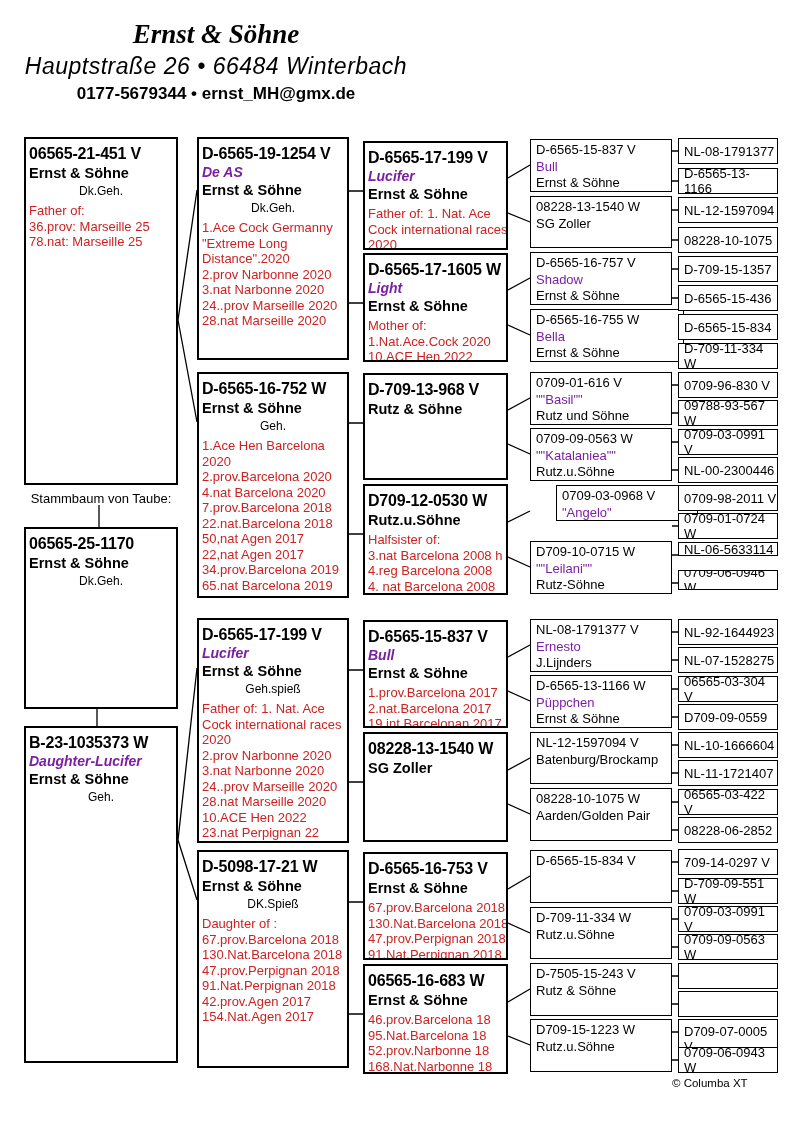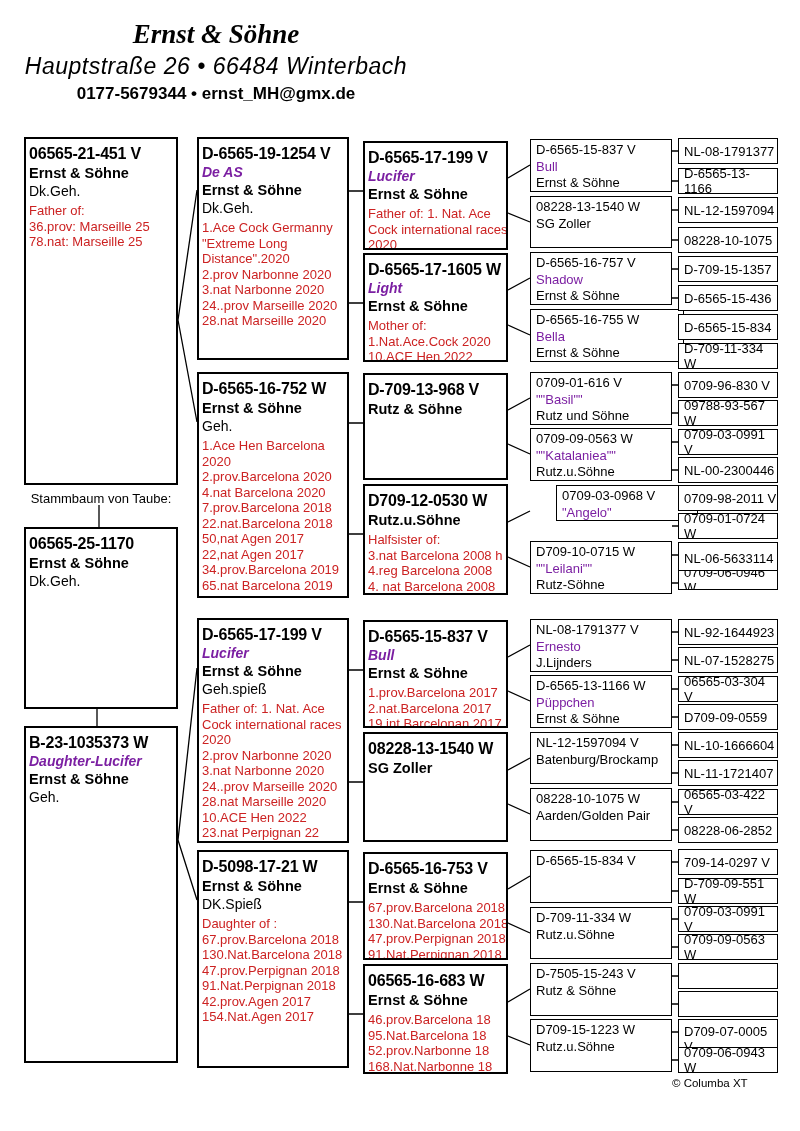--- a/index.html
+++ b/index.html
@@ -11,21 +11,21 @@
            font-size:27px;line-height:33px;}
   .h-address{font-style:italic;font-size:23px;line-height:31px;letter-spacing:.5px;}
   .h-contact{font-weight:bold;font-size:17px;line-height:23px;}
   .box{position:absolute;background:#fff;border:2px solid #000;box-sizing:border-box;
        overflow:hidden;z-index:1;}
   .big{padding:4px 3px;}
   .ring{font-size:16px;font-weight:bold;line-height:21px;letter-spacing:-0.2px;}
   .pname{font-size:14px;font-weight:bold;font-style:italic;line-height:17px;
          color:var(--purple,#7b1fa2);}
   .owner{font-size:14.5px;font-weight:bold;line-height:18px;}
-  .loft{font-size:14px;line-height:18px;}
+  .loft{font-size:12px;line-height:18px;text-align:center;}
   .ach{font-size:13px;line-height:15.5px;margin-top:3px;color:var(--red,#cc2222);
        white-space:pre;}
   .g4{border-width:1.5px;padding:2px 5px;}
   .g4 div{font-size:13px;line-height:16.5px;}
   .g4 .n{color:var(--purple,#7b1fa2);}
   .g5{border-width:1.5px;display:flex;align-items:center;padding-left:5px;font-size:13px;}
   .plabel{position:absolute;left:24px;top:491px;width:154px;text-align:center;
           font-size:13px;z-index:2;}
   .copyright{position:absolute;left:672px;top:1077px;font-size:11.5px;z-index:2;}
 </style>
@@ -274,21 +274,21 @@
   <div class="box g5" style="left:678px;top:256px;width:100px;height:26px">D-709-15-1357</div>
   <div class="box g5" style="left:678px;top:285px;width:100px;height:26px">D-6565-15-436</div>
   <div class="box g5" style="left:678px;top:314px;width:100px;height:26px">D-6565-15-834</div>
   <div class="box g5" style="left:678px;top:343px;width:100px;height:26px">D-709-11-334 W</div>
   <div class="box g5" style="left:678px;top:372px;width:100px;height:26px">0709-96-830 V</div>
   <div class="box g5" style="left:678px;top:400px;width:100px;height:26px">09788-93-567 W</div>
   <div class="box g5" style="left:678px;top:429px;width:100px;height:26px">0709-03-0991 V</div>
   <div class="box g5" style="left:678px;top:457px;width:100px;height:26px">NL-00-2300446</div>
   <div class="box g5" style="left:678px;top:485px;width:100px;height:26px">0709-98-2011 V</div>
   <div class="box g5" style="left:678px;top:513px;width:100px;height:26px">0709-01-0724 W</div>
-  <div class="box g5" style="left:678px;top:542px;width:100px;height:32px">NL-06-5633114</div>
+  <div class="box g5" style="left:678px;top:542px;width:100px;height:14px">NL-06-5633114</div>
   <div class="box g5" style="left:678px;top:570px;width:100px;height:20px">0709-06-0946 W</div>
   <div class="box g5" style="left:678px;top:619px;width:100px;height:26px">NL-92-1644923</div>
   <div class="box g5" style="left:678px;top:647px;width:100px;height:26px">NL-07-1528275</div>
   <div class="box g5" style="left:678px;top:676px;width:100px;height:26px">06565-03-304 V</div>
   <div class="box g5" style="left:678px;top:704px;width:100px;height:26px">D709-09-0559</div>
   <div class="box g5" style="left:678px;top:732px;width:100px;height:26px">NL-10-1666604</div>
   <div class="box g5" style="left:678px;top:760px;width:100px;height:26px">NL-11-1721407</div>
   <div class="box g5" style="left:678px;top:789px;width:100px;height:26px">06565-03-422 V</div>
   <div class="box g5" style="left:678px;top:817px;width:100px;height:26px">08228-06-2852</div>
   <div class="box g5" style="left:678px;top:849px;width:100px;height:26px">709-14-0297 V</div>

